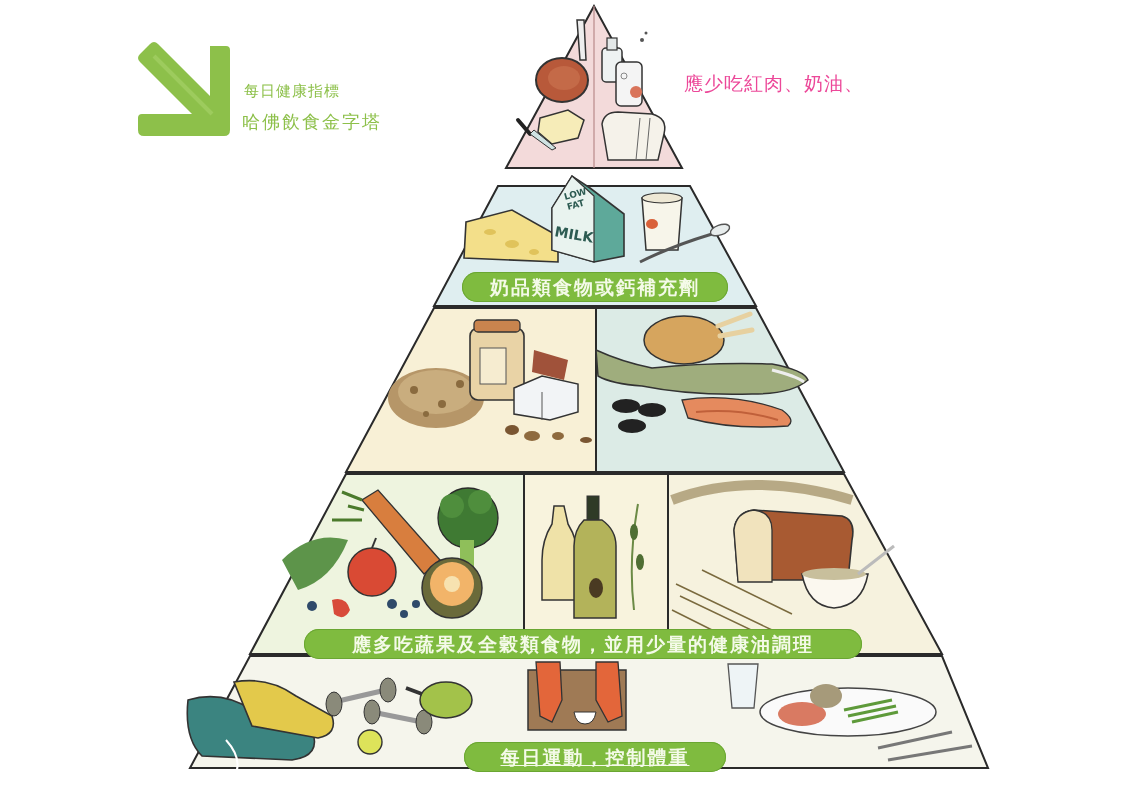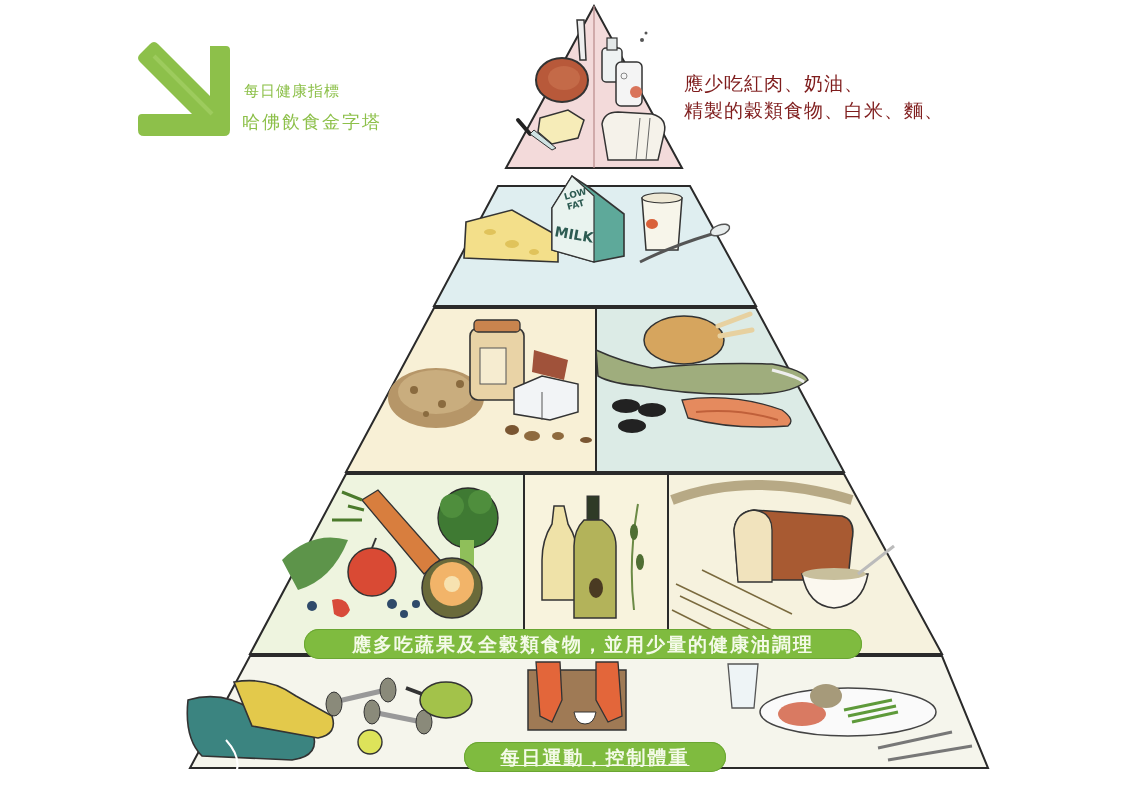--- a/index.html
+++ b/index.html
@@ -3,42 +3,41 @@
 <meta charset="utf-8">
 <style>
   html, body { margin: 0; padding: 0; background: #ffffff; }
   body { width: 1137px; height: 799px; position: relative; overflow: hidden;
          font-family: "DejaVu Sans", sans-serif; }
   .stage { position: absolute; left: 12px; top: 0; width: 954px; height: 799px; }
   svg.pyr { position: absolute; left: 0; top: 0; }
   .logo-arrow { position: absolute; left: 120px; top: 40px; width: 100px; height: 100px; }
   .logo-sub { position: absolute; left: 232px; top: 82px; font-size: 15px; color: #8dc04a; letter-spacing: 1px; }
   .logo-title { position: absolute; left: 230px; top: 110px; font-size: 18px; color: #8dc04a; letter-spacing: 2px; }
-  .top-note { position: absolute; left: 672px; top: 70px; font-size: 19px; line-height: 27px; color: #7f1d1d; letter-spacing: 1px; }
+  .top-note { position: absolute; left: 672px; top: 70px; font-size: 19px; line-height: 27px; color: #ec4899; letter-spacing: 1px; }
   .top-note div { white-space: nowrap; }
   .pill { position: absolute; height: 30px; border-radius: 15px; background: #7fbb3f;
           color: #f4fae8; font-size: 19px; line-height: 30px; text-align: center;
           letter-spacing: 2px; white-space: nowrap; font-weight: bold;
           box-shadow: 0 0 0 1px #6aa632 inset; }
 </style>
 </head>
 <body>
 
 <div class="stage">
 
   <svg class="logo-arrow" viewBox="0 0 100 100">
     <path d="M78 6 L94 6 Q98 6 98 10 L98 90 Q98 96 92 96 L12 96 Q6 96 6 90 L6 78 Q6 74 10 74 L60 74 L8 22 Q4 18 8 14 L18 4 Q22 0 26 4 L78 56 Z" fill="#8dc04a"></path>
     <path d="M22 16 L80 74" stroke="#a8d36a" stroke-width="4" opacity="0.6"></path>
   </svg>
   <div class="logo-sub">每日健康指標</div>
   <div class="logo-title">哈佛飲食金字塔</div>
 
   <div class="top-note">
     <div>應少吃紅肉、奶油、</div>
-    <div>精製的穀類食物、白米、麵、</div>
   </div>
 
   <svg class="pyr" width="1137" height="799" viewBox="0 0 1137 799">
 
     <g>
       <polygon points="582,6 494,168 670,168" fill="#f3dada" stroke="#2a2a2a" stroke-width="2"></polygon>
       <line x1="582" y1="6" x2="582" y2="168" stroke="#b98a8a" stroke-width="1.2"></line>
 
       <g>
         <path d="M565 20 L572 20 L574 60 L568 60 Z" fill="#eee" stroke="#333" stroke-width="1.5"></path>
@@ -247,16 +246,17 @@
         <ellipse cx="814" cy="696" rx="16" ry="12" fill="#a69a7a"></ellipse>
         <path d="M832 710 L880 700 M836 716 L884 706 M840 722 L886 712" stroke="#5e9a3a" stroke-width="3"></path>
       </g>
       <g>
         <path d="M866 748 L940 732" stroke="#777" stroke-width="3"></path>
         <path d="M876 760 L960 746" stroke="#777" stroke-width="3"></path>
       </g>
     </g>
   </svg>
 
+  <div class="pill" style="left:450px; top:272px; width:266px;">奶品類食物或鈣補充劑</div>
   <div class="pill" style="left:292px; top:629px; width:558px;">應多吃蔬果及全穀類食物，並用少量的健康油調理</div>
   <div class="pill" style="left:452px; top:742px; width:262px;text-decoration:underline;">每日運動，控制體重</div>
 
 </div>
 
 </body></html>

